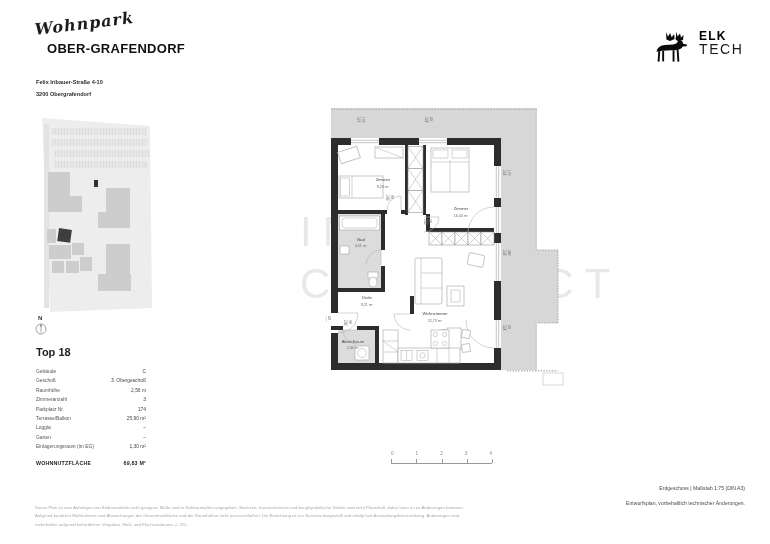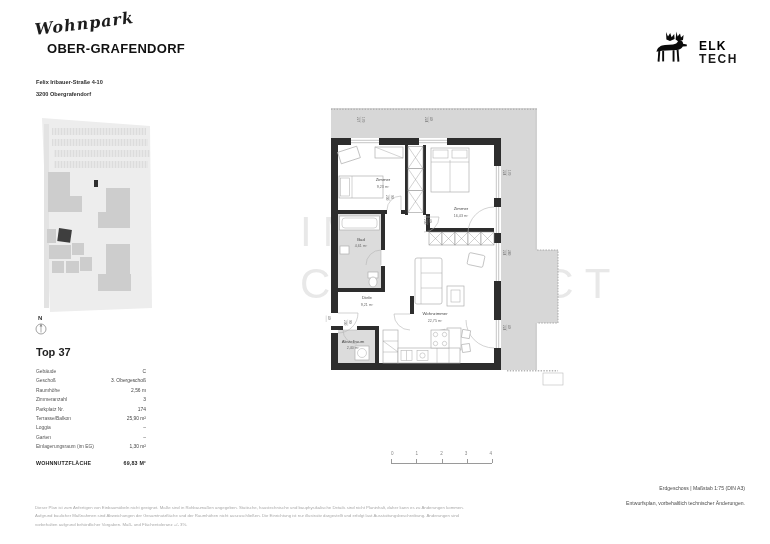--- a/index.html
+++ b/index.html
@@ -4,24 +4,24 @@
 <style>
   html,body{margin:0;padding:0;background:#fff;}
   .page{position:relative;width:770px;height:544px;background:#ffffff;overflow:hidden;
         font-family:"Liberation Sans",sans-serif;color:#333;}
   
   .brand{position:absolute;left:36px;top:20px;}
   .brand-script{display:block;font-family:"DejaVu Serif",serif;font-style:italic;font-weight:600;
         font-size:16px;color:#1c1c1c;transform:rotate(-7deg);transform-origin:left bottom;letter-spacing:1px;}
   .brand-name{display:block;margin:2px 0 0 11px;font-size:13px;font-weight:bold;color:#111;letter-spacing:.3px;}
   .address{position:absolute;left:36px;top:76px;font-size:5.6px;font-weight:bold;color:#2e2e2e;line-height:12px;}
-  .logo{position:absolute;left:653px;top:30px;display:flex;align-items:flex-end;}
+  .logo{position:absolute;left:653px;top:30px;display:flex;align-items:flex-start;}
   .logo-text{margin-left:6px;}
   .logo-elk{font-size:12px;font-weight:bold;letter-spacing:1.2px;color:#000;line-height:13px;}
-  .logo-tech{font-size:12px;font-weight:700;letter-spacing:1.6px;color:#1a1a1a;line-height:13px;}
+  .logo-tech{font-size:14px;font-weight:400;letter-spacing:1.6px;color:#1a1a1a;line-height:13px;}
   
   .siteplan{position:absolute;left:28px;top:112px;}
   
   .unit{position:absolute;left:36px;top:346px;width:110px;}
   .unit h2{margin:0 0 9px 0;font-size:11px;font-weight:bold;color:#222;}
   .unit .row{display:flex;justify-content:space-between;font-size:4.9px;line-height:9.4px;color:#555;}
   .unit .row .val{color:#444;text-align:right;}
   .unit .total{display:flex;justify-content:space-between;margin-top:8px;font-size:5.3px;
         font-weight:bold;color:#1e1e1e;letter-spacing:.2px;}
   
@@ -117,21 +117,21 @@
     <rect x="30" y="117" width="13" height="13" fill="#3e3e3e" transform="rotate(8 37 124)"></rect>
     <g>
       <text x="10" y="208" font-size="6" font-weight="bold" fill="#333">N</text>
       <circle cx="13" cy="217" r="5" fill="none" stroke="#8a8a8a" stroke-width="0.8"></circle>
       <line x1="13" y1="220.5" x2="13" y2="214" stroke="#8a8a8a" stroke-width="0.7"></line>
       <polygon points="11.6,214.6 13,211.6 14.4,214.6" fill="#8a8a8a"></polygon>
     </g>
   </svg>
 
   <div class="unit">
-    <h2>Top 37</h2>
+    <h2>Top 18</h2>
     <div class="row">
         <span>Gebäude</span>
         <span class="val">C</span>
       </div>
     <div class="row">
         <span>Geschoß</span>
         <span class="val">3. Obergeschoß</span>
       </div>
     <div class="row">
         <span>Raumhöhe</span>

